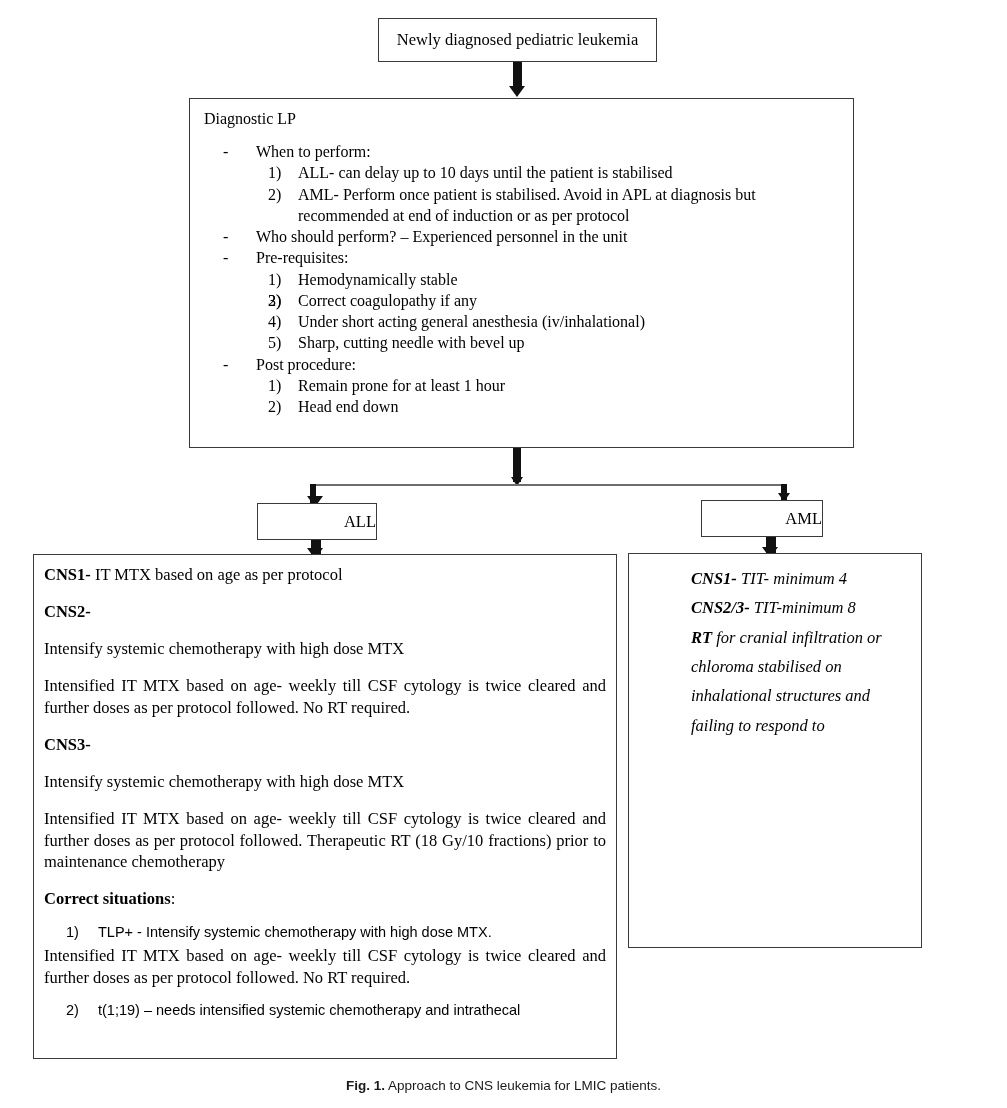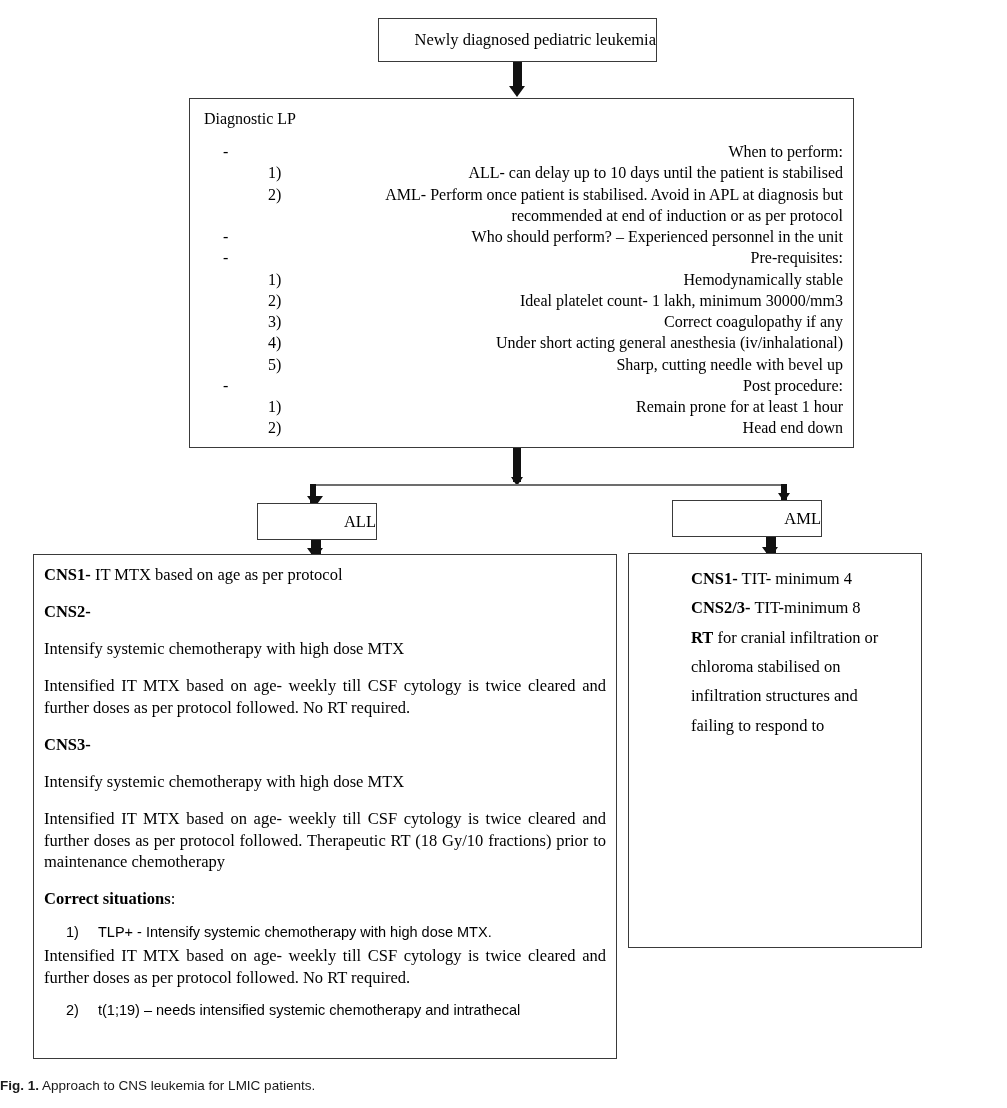--- a/index.html
+++ b/index.html
@@ -36,32 +36,31 @@
     left: 378px;
     top: 18px;
     width: 279px;
     height: 44px;
   }
   #box-top .label {
     position: absolute;
     left: 0; right: 0;
     top: 50%;
     transform: translateY(-50%);
-    text-align: right;
+    text-align: center;
     font-size: 16.5px;
     line-height: 1.2;
   }
 
   
   #box-lp {
     left: 189px;
     top: 98px;
     width: 665px;
     height: 350px;
-    text-align: right;
   }
   #box-lp .lp-title {
     position: absolute;
     left: 14px;
     top: 10px;
     font-size: 16px;
     line-height: 1.25;
   }
   .lp-list {
     position: absolute;
@@ -96,23 +95,23 @@
   }
 
   
   #box-all-tag {
     left: 257px;
     top: 503px;
     width: 120px;
     height: 37px;
   }
   #box-aml-tag {
-    left: 672px;
+    left: 701px;
     top: 500px;
-    width: 150px;
+    width: 122px;
     height: 37px;
   }
   .tag-label {
     position: absolute;
     left: 0; right: 0;
     top: 50%;
     transform: translateY(-50%);
     text-align: right;
     font-size: 16.5px;
   }
@@ -167,21 +166,21 @@
   }
 
   .aml-content {
     position: absolute;
     left: 62px;
     right: 12px;
     top: 10px;
     font-size: 16.5px;
     line-height: 1.78;
   }
-  .aml-content div { margin: 0; }
+  .aml-content div { margin: 0; font-style: italic; }
 
   
   .vline {
     position: absolute;
     background: #111111;
   }
   .hline {
     position: absolute;
     background: #6d6d6d;
     height: 1.5px;
@@ -220,20 +219,21 @@
 
   
   #conn-aml .vline { left: 766px; top: 537px; width: 10px; height: 17px; }
   #conn-aml .arrowhead { left: 762px; top: 547px; }
 
   
   #caption {
     position: absolute;
     left: 0; right: 0;
     top: 1078px;
+    text-align: center;
     font-family: "Liberation Sans", "DejaVu Sans", sans-serif;
     font-size: 13.5px;
     color: #1a1a1a;
   }
   #caption .cap-label { font-weight: bold; }
 </style>
 </head>
 <body>
 
 <div class="canvas">
@@ -273,21 +273,20 @@
       <div class="lp-dashrow">
         <span class="dash">-</span>
         <span>Pre-requisites:</span>
       </div>
       <div class="lp-numrow">
         <span class="num">1)</span>
         <span>Hemodynamically stable</span>
       </div>
       <div class="lp-numrow">
         <span class="num">2)</span>
-        <span>Ideal platelet count- 1 lakh, minimum 30000/mm3</span>
       </div>
       <div class="lp-numrow">
         <span class="num">3)</span>
         <span>Correct coagulopathy if any</span>
       </div>
       <div class="lp-numrow">
         <span class="num">4)</span>
         <span>Under short acting general anesthesia (iv/inhalational)</span>
       </div>
       <div class="lp-numrow">
@@ -375,21 +374,21 @@
 
     </div>
   </div>
 
   <div class="box" id="box-aml-body">
     <div class="aml-content">
       <div><b>CNS1-</b><span> TIT- minimum 4</span></div>
       <div><b>CNS2/3-</b><span> TIT-minimum 8</span></div>
       <div><b>RT</b><span> for cranial infiltration or</span></div>
       <div><span>chloroma stabilised on</span></div>
-      <div><span>infiltration structures and</span></div>
+      <div><span>inhalational structures and</span></div>
       <div><span>failing to respond to</span></div>
     </div>
   </div>
 
   <div id="caption">
     <span class="cap-label">Fig. 1.</span>
     <span>Approach to CNS leukemia for LMIC patients.</span>
   </div>
 
 </div>

